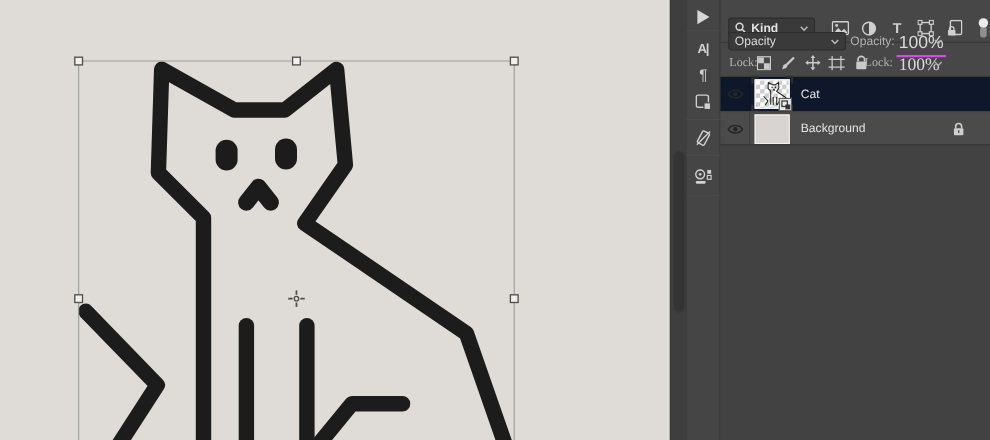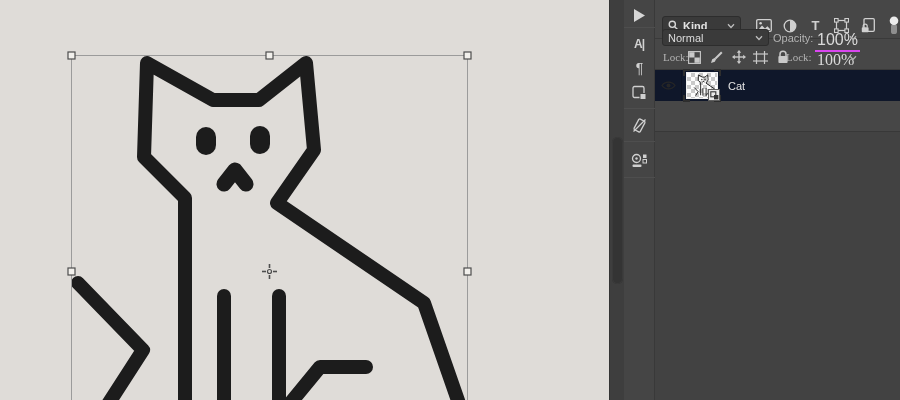--- a/index.html
+++ b/index.html
@@ -221,21 +221,21 @@
           <svg width="10" height="20" viewBox="0 0 10 20">
             <rect x="2" y="8" width="6" height="10" rx="2.6" fill="#8f8f8f"></rect>
             <circle cx="5" cy="4.8" r="4.3" fill="#ececec"></circle>
           </svg>
         </div>
       </div>
     </div>
 
     <div class="blend-row">
       <div class="blend-dd">
-        <span>Normal</span>
+        <span>Opacity</span>
         <svg class="chev" width="8" height="6" viewBox="0 0 8 6">
           <polyline points="1,1.3 4,4.5 7,1.3" fill="none" stroke="#bdbdbd" stroke-width="1.3"></polyline>
         </svg>
       </div>
       <span class="lbl pos" style="left:118px; top:4px;">Opacity:</span>
       <span class="val pos" style="left:160px; top:3px;">100%</span>
       <svg class="pos" style="left:194px; top:7px;" width="8" height="6" viewBox="0 0 8 6">
         <polyline points="1,1.3 4,4.5 7,1.3" fill="none" stroke="#b3b3b3" stroke-width="1.3"></polyline>
       </svg>
     </div>
@@ -321,17 +321,34 @@
           <div class="so-badge">
             <svg width="9" height="9" viewBox="0 0 9 9">
               <rect x="0.8" y="0.8" width="5" height="5" fill="none" stroke="#333" stroke-width="1.1"></rect>
               <rect x="4" y="4" width="4.4" height="4.4" fill="#333"></rect>
             </svg>
           </div>
         </div>
         <span class="layer-name">Cat</span>
       </div>
 
+      <div class="layer-row row-bg">
+        <div class="eye-cell">
+          <svg width="15" height="11" viewBox="0 0 15 11">
+            <path d="M1,5.5 C4,1 11,1 14,5.5 C11,10 4,10 1,5.5 Z" fill="none" stroke="#262626" stroke-width="1.3"></path>
+            <circle cx="7.5" cy="5.5" r="2" fill="#262626"></circle>
+          </svg>
+        </div>
+        <div class="thumb-wrap">
+          <div class="thumb solid"></div>
+        </div>
+        <span class="layer-name">Background</span>
+        <svg class="bg-lock" width="11" height="13" viewBox="0 0 11 13">
+          <path d="M2.8,5.5 V3.9 a2.7,2.7 0 0 1 5.4,0 V5.5" fill="none" stroke="#cfcfcf" stroke-width="1.4"></path>
+          <rect x="1.2" y="5.5" width="8.6" height="6.5" rx="0.9" fill="#cfcfcf"></rect>
+          <rect x="5" y="7.5" width="1.2" height="2.4" fill="#4B4B4B"></rect>
+        </svg>
+      </div>
     </div>
 
     <div class="panel-rest"></div>
   </div>
 </div>
 
 </body></html>

